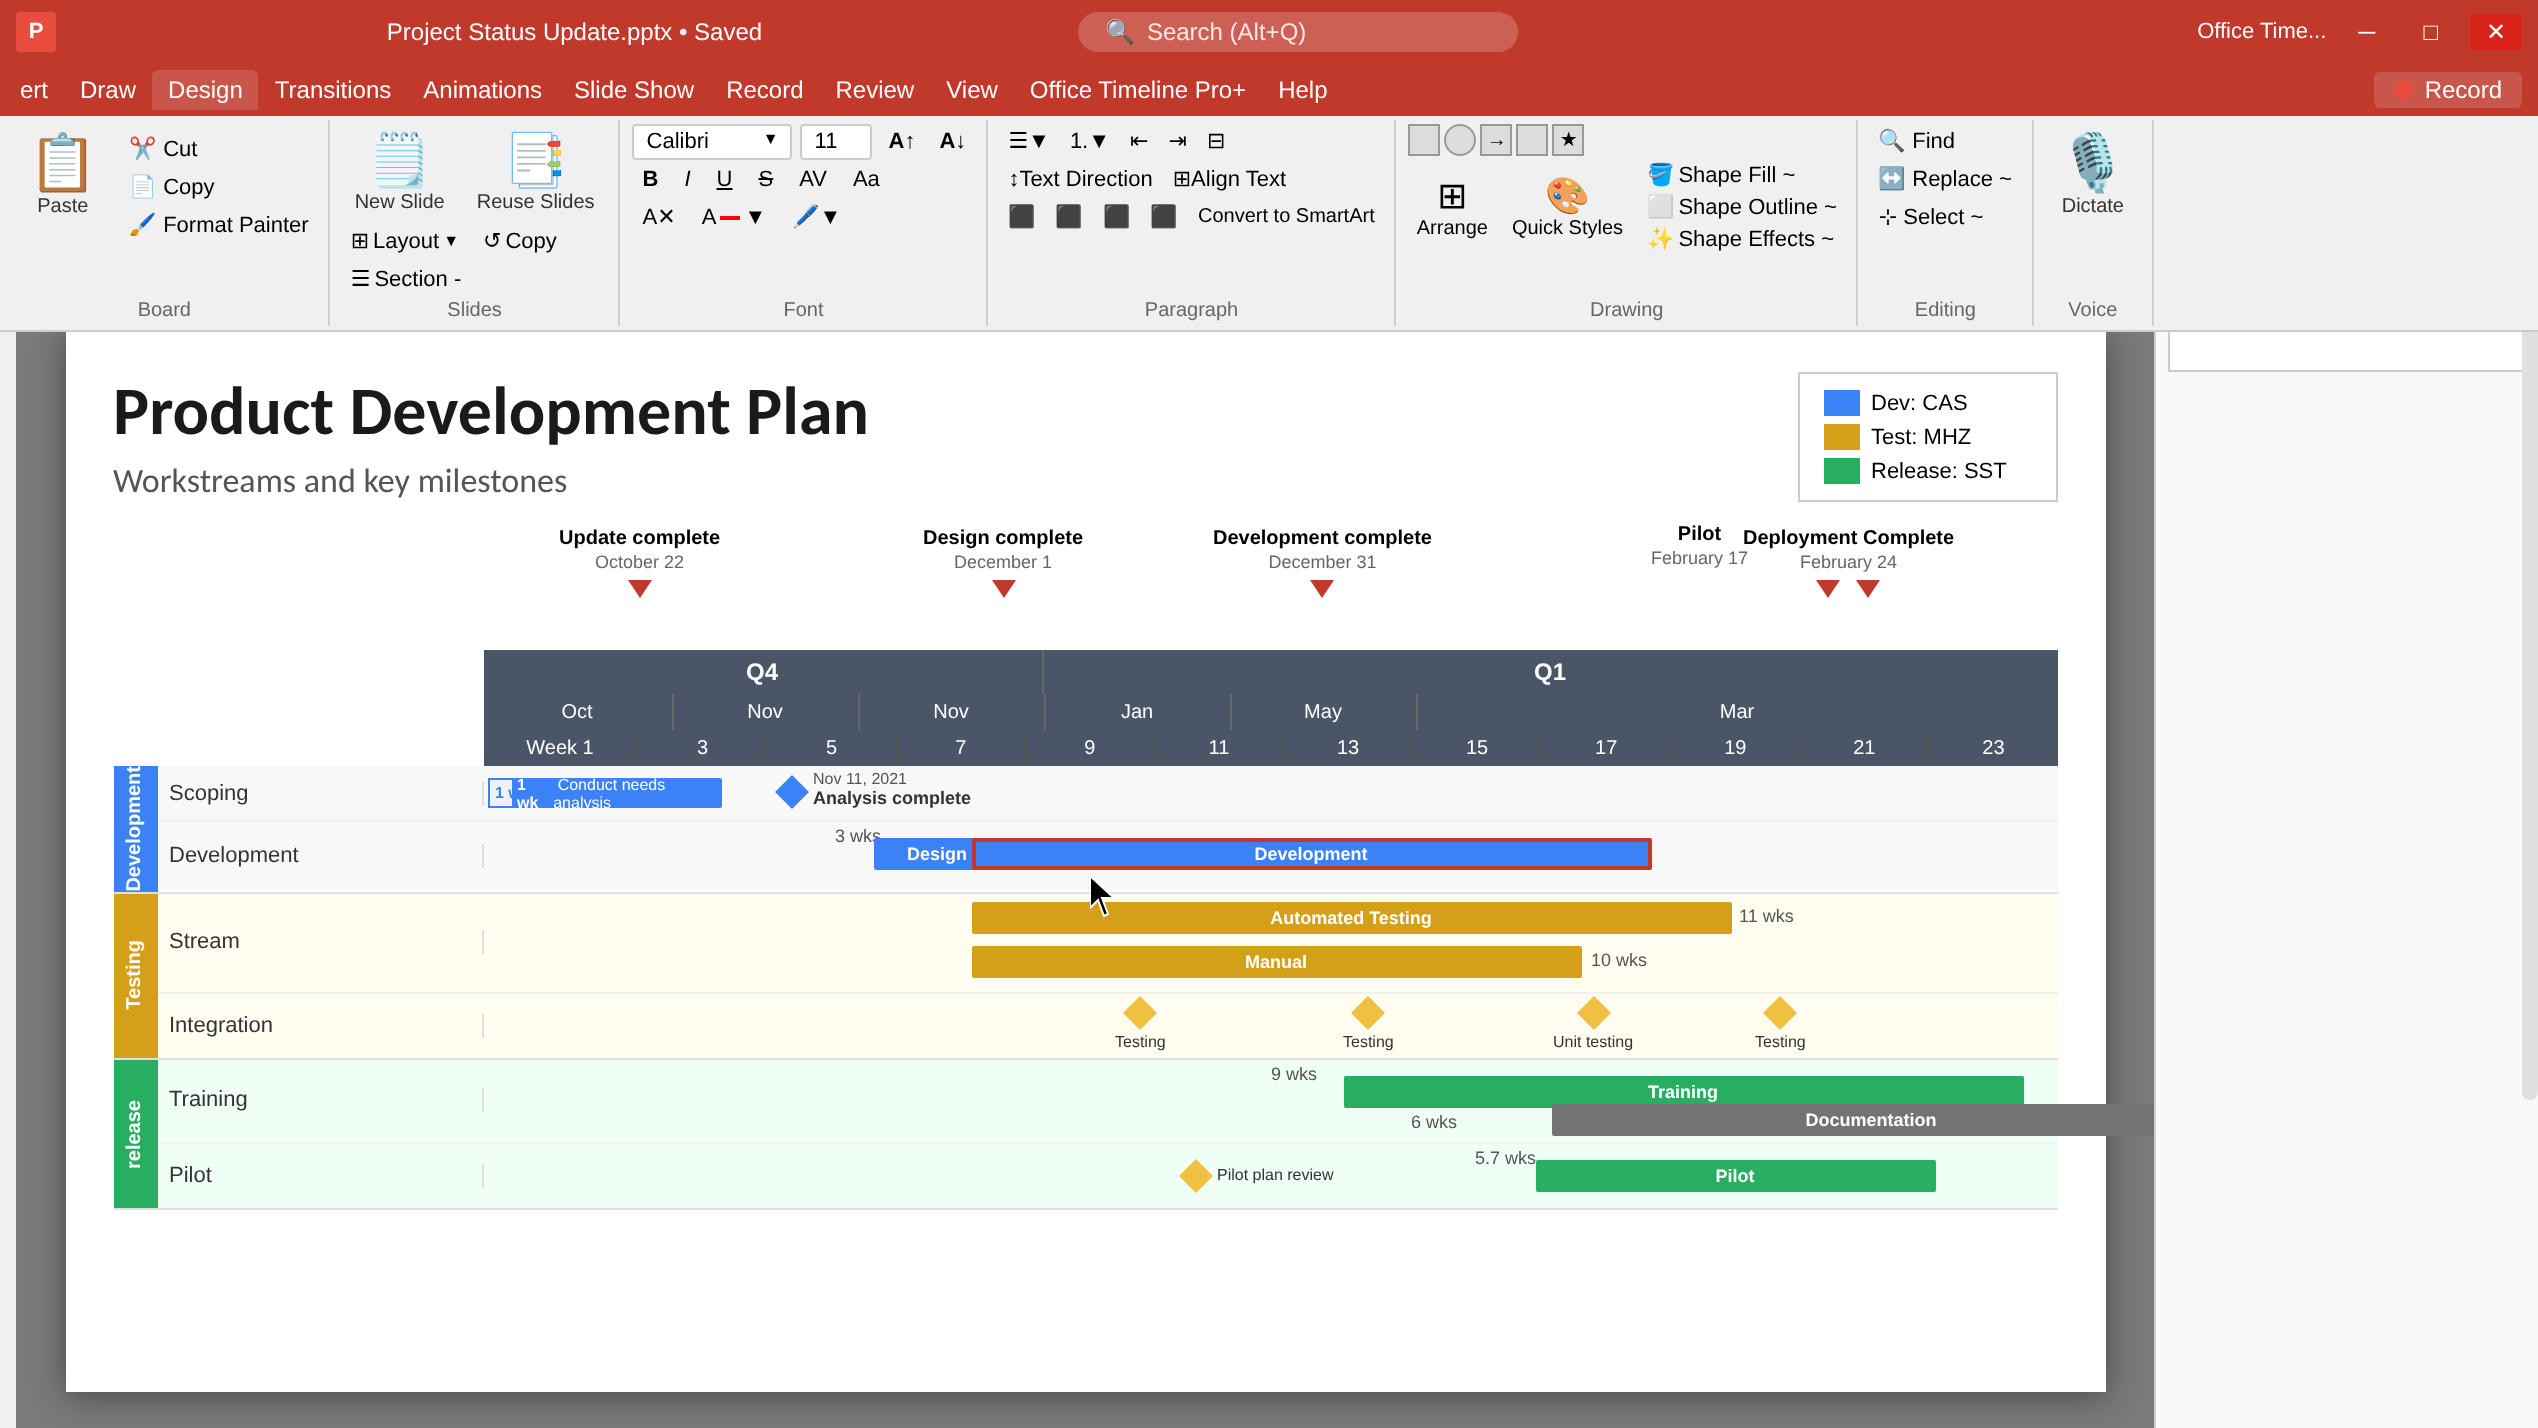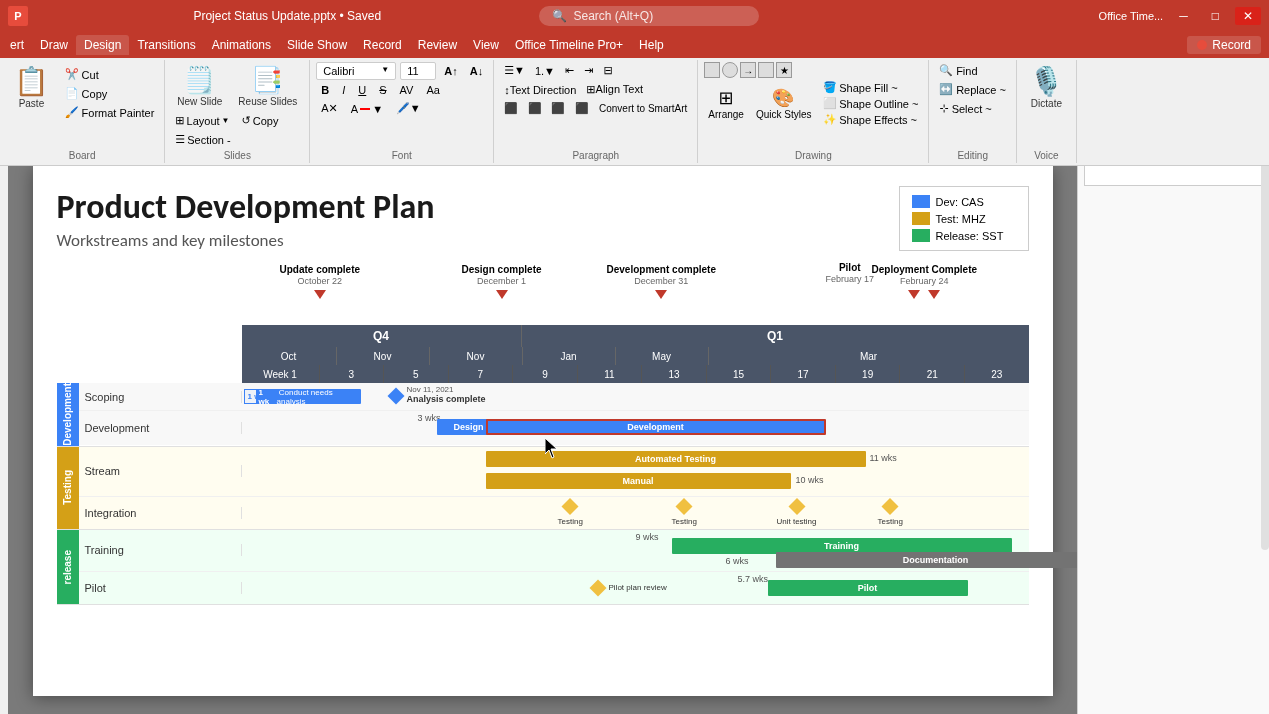--- a/index.html
+++ b/index.html
@@ -442,21 +442,21 @@
         <div style="flex:1; display:flex; flex-direction:column;">
 
           <div style="display:flex; height:42px; align-items:center; border-bottom:1px solid #f0f0f0; background:#f0fff5;">
             <div style="width:163px; flex-shrink:0; font-size:11px; color:#333; padding:0 6px; border-right:1px solid #e0e0e0;">Training</div>
             <div style="flex:1; position:relative; height:100%;">
 
               <div style="position:absolute; left:394px; top:2px; font-size:9px; color:#555;">9 wks</div>
 
               <div style="position:absolute; left:430px; top:8px; height:16px; width:340px; background:#27ae60; display:flex; align-items:center; justify-content:center; font-size:9px; color:white; border-radius:1px; font-weight:600;">Training</div>
 
-              <div style="position:absolute; left:484px; top:26px; font-size:9px; color:#555;">6 wks</div>
+              <div style="position:absolute; left:464px; top:26px; font-size:9px; color:#555;">6 wks</div>
 
               <div style="position:absolute; left:534px; top:22px; height:16px; width:320px; background:#737373; display:flex; align-items:center; justify-content:center; font-size:9px; color:white; border-radius:1px; font-weight:600;">Documentation</div>
             </div>
           </div>
 
           <div style="display:flex; height:32px; align-items:center; background:#f0fff5;">
             <div style="width:163px; flex-shrink:0; font-size:11px; color:#333; padding:0 6px; border-right:1px solid #e0e0e0;">Pilot</div>
             <div style="flex:1; position:relative; height:100%;">
 
               <div style="position:absolute; left:350px; top:50%; transform:translateY(-50%); display:flex; align-items:center; gap:5px;">

